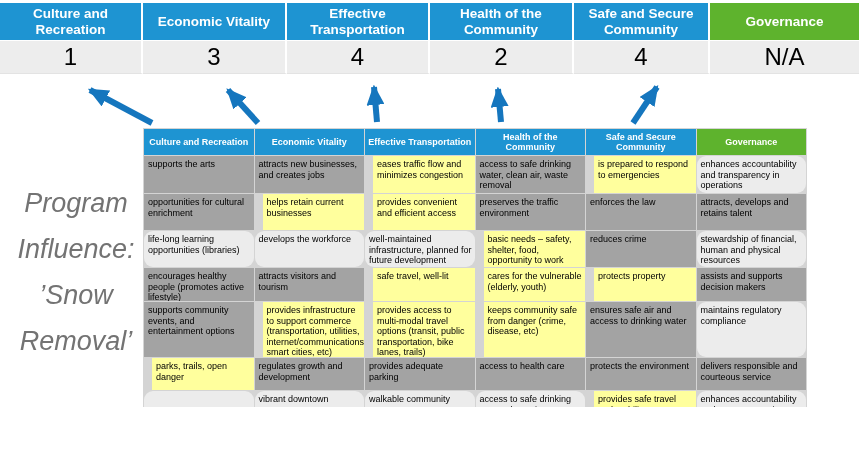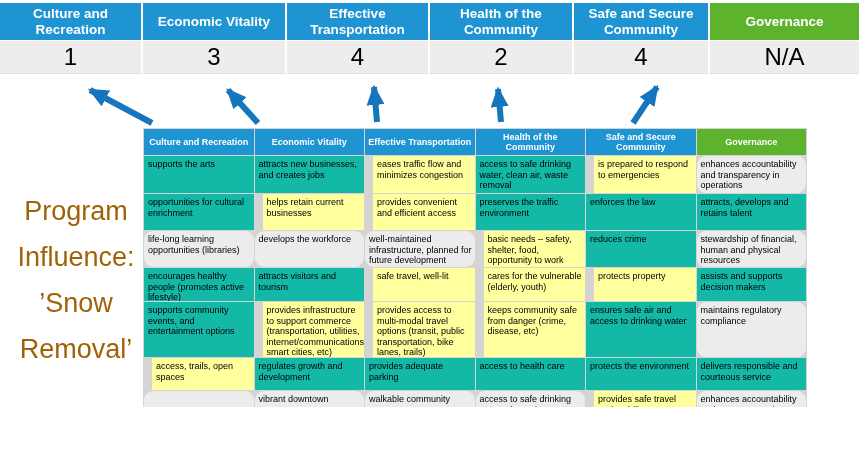--- a/index.html
+++ b/index.html
@@ -17,32 +17,32 @@
   .sh.green{background:var(--green);}
   .sc{height:33px;margin-top:1px;background:var(--scorebg);font-size:24px;
       display:flex;align-items:center;justify-content:center;border-bottom:1px solid #e3e3e3;}
 
   
   .arrows{position:absolute;left:0;top:72px;}
   .arrow{stroke:var(--arrow);stroke-width:6;fill:none;}
   #ah path{fill:var(--arrow);}
 
   
-  .program{position:absolute;left:0;top:188px;width:152px;text-align:center;
-           font-size:27px;line-height:46px;color:#a16207;}
+  .program{position:absolute;left:0;top:180px;width:152px;text-align:center;
+           font-size:27px;line-height:46px;color:#737373;font-style:italic;}
 
   
   .matrix{position:absolute;left:143px;top:128px;width:662px;display:grid;
           grid-template-columns:repeat(6,1fr);
           grid-template-rows:26px 37px 36px 36px 33px 55px 32px 38px 42px;
           gap:1px;background:#d4d4d4;border:1px solid #d4d4d4;}
   .mh{background:var(--blue);color:#fff;font-weight:bold;font-size:9px;line-height:10px;
       display:flex;align-items:center;justify-content:center;text-align:center;padding:1px 2px;overflow:hidden;}
   .mh.green{background:var(--green);}
-  .mc{background:#14b8a6;font-size:9px;line-height:10.5px;padding:3px 2px 2px 4px;overflow:hidden;}
+  .mc{background:#a3a3a3;font-size:9px;line-height:10.5px;padding:3px 2px 2px 4px;overflow:hidden;}
   .mc.yellow{background:var(--yellow);margin-left:8px;}
   .mc.gray{background:var(--gray);border-radius:9px;}
 </style>
 </head>
 <body>
 
 <div class="stage">
 
   <div class="summary">
     <div class="srow">
@@ -113,21 +113,21 @@
       <div class="mc yellow">safe travel, well-lit</div>
       <div class="mc yellow">cares for the vulnerable (elderly, youth)</div>
       <div class="mc yellow">protects property</div>
       <div class="mc">assists and supports decision makers</div>
       <div class="mc">supports community events, and entertainment options</div>
       <div class="mc yellow">provides infrastructure to support commerce (transportation, utilities, internet/communications, smart cities, etc)</div>
       <div class="mc yellow">provides access to multi-modal travel options (transit, public transportation, bike lanes, trails)</div>
       <div class="mc yellow">keeps community safe from danger (crime, disease, etc)</div>
       <div class="mc">ensures safe air and access to drinking water</div>
       <div class="mc gray">maintains regulatory compliance</div>
-      <div class="mc yellow">access, trails, open spaces</div>
+      <div class="mc yellow">parks, trails, open danger</div>
       <div class="mc">regulates growth and development</div>
       <div class="mc">provides adequate parking</div>
       <div class="mc">access to health care</div>
       <div class="mc">protects the environment</div>
       <div class="mc">delivers responsible and courteous service</div>
       <div class="mc gray"></div>
       <div class="mc gray">vibrant downtown</div>
       <div class="mc gray">walkable community</div>
       <div class="mc gray">access to safe drinking water, clean air, waste removal</div>
       <div class="mc yellow">provides safe travel and mobility</div>

